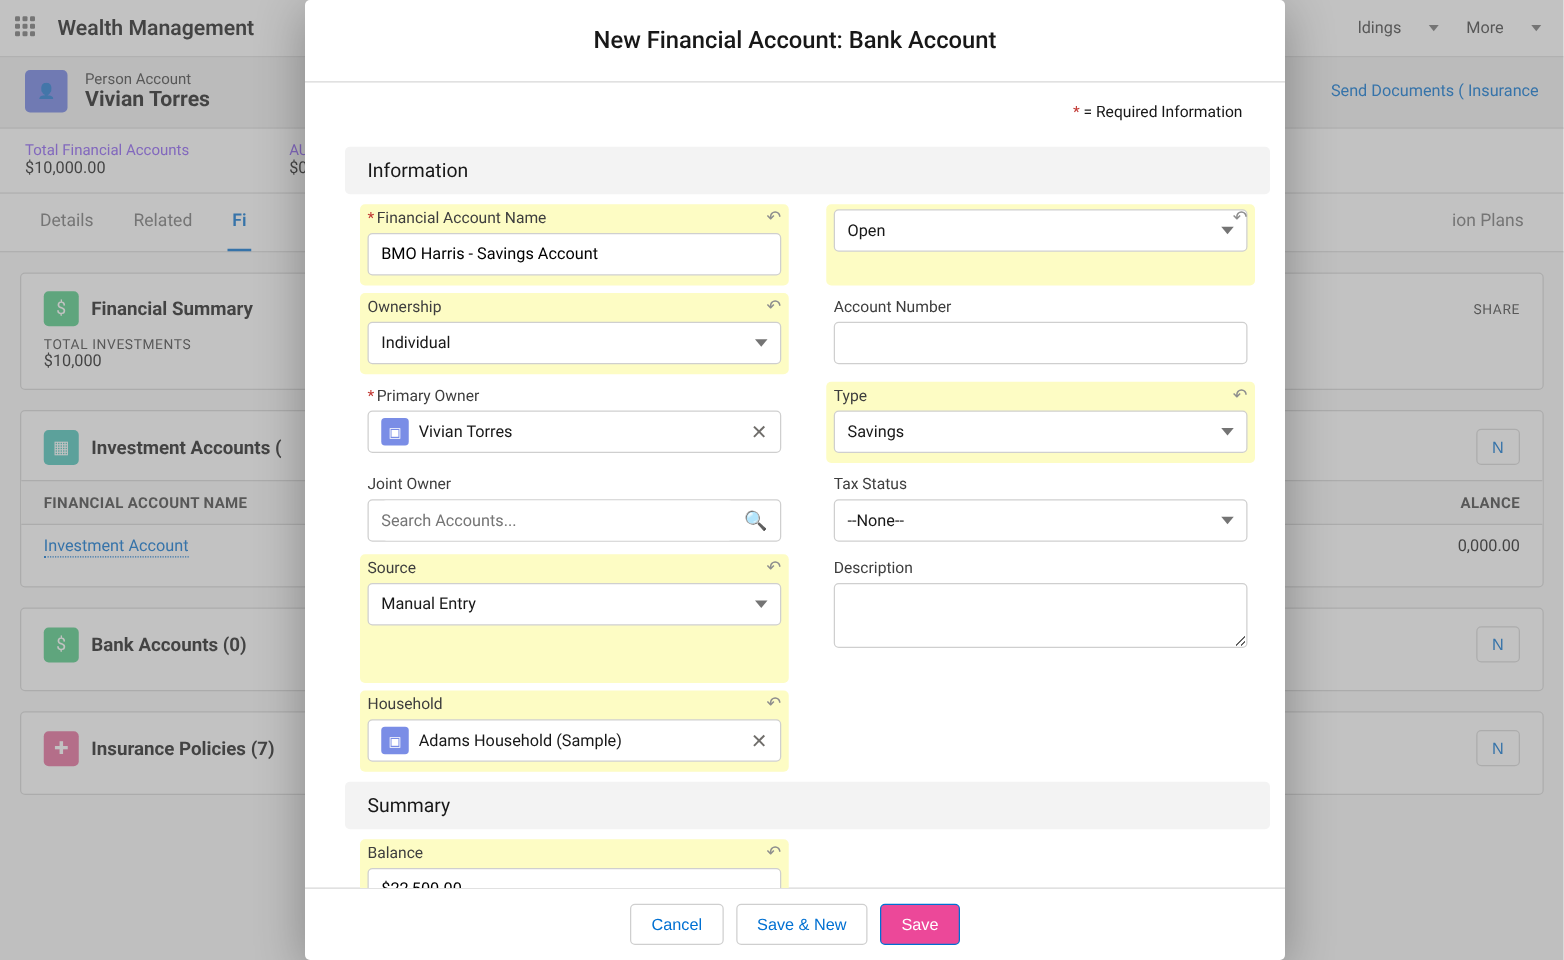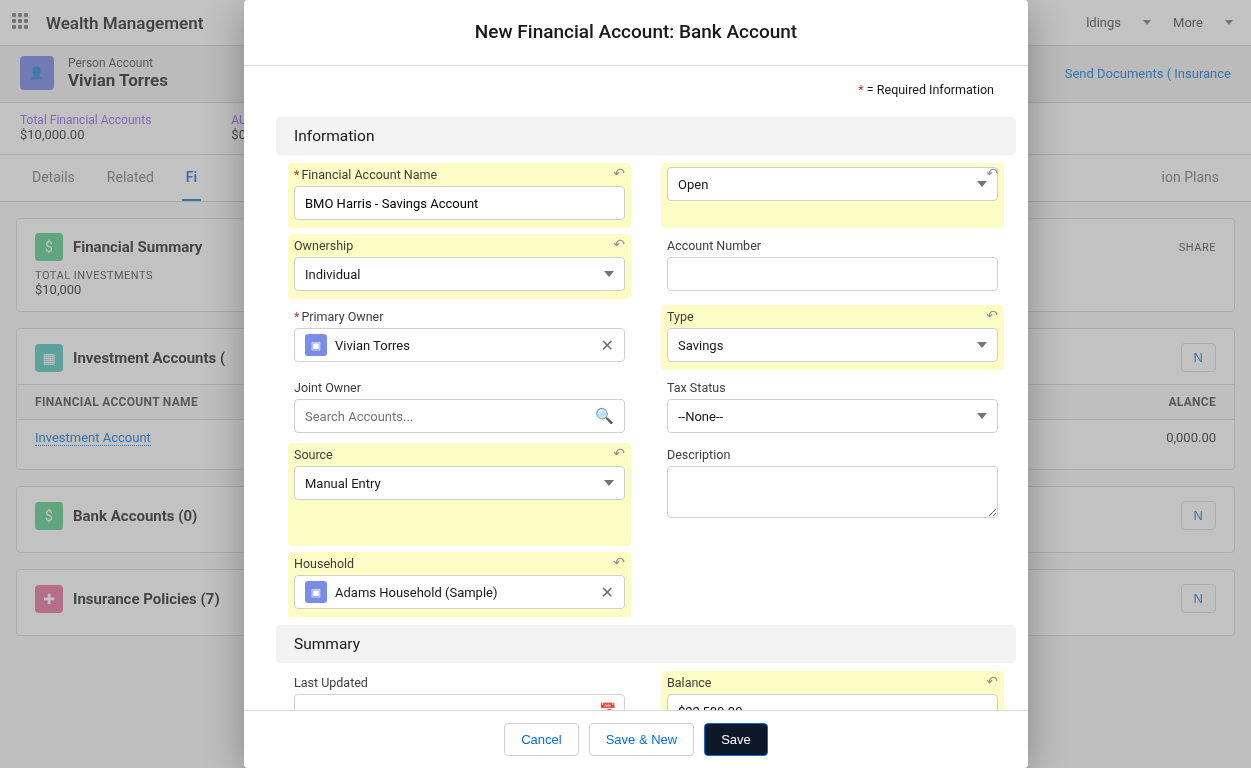--- a/index.html
+++ b/index.html
@@ -168,21 +168,21 @@
 
 .modal-footer {
   border-top:1px solid #d8d8d8;
   padding:12px 0;
   display:flex; justify-content:center; gap:10px;
 }
 .btn {
   border:1px solid #cfcfcf; border-radius:4px; background:#fff;
   padding:8px 16px; font-size:13px; cursor:pointer; color:#0070d2;
 }
-.btn.primary { background:#0f172a; border-color:#0070d2; color:#fff; }
+.btn.primary { background:#ec4899; border-color:#0070d2; color:#fff; }
 </style>
 </head>
 <body>
 
 <div class="bg">
 
   <div class="header">
     <div class="apps-icon">
       <span></span>
         <span></span>
@@ -373,27 +373,20 @@
           <span>Adams Household (Sample)</span>
           <span class="clear">✕</span>
         </div>
       </div>
       <div></div>
     </div>
 
     <div class="section-head">Summary</div>
 
     <div class="form-grid">
-      <div class="field">
-        <label class="flabel">Last Updated</label>
-        <div class="date-wrap">
-          <input type="text" style="">
-          <span class="cal">📅</span>
-        </div>
-      </div>
       <div class="field hl">
         <span class="undo">↶</span>
         <label class="flabel">Balance</label>
         <input type="text" value="$22,500.00" style="">
       </div>
 
     </div>
   </div>
 
   <div class="modal-footer">

